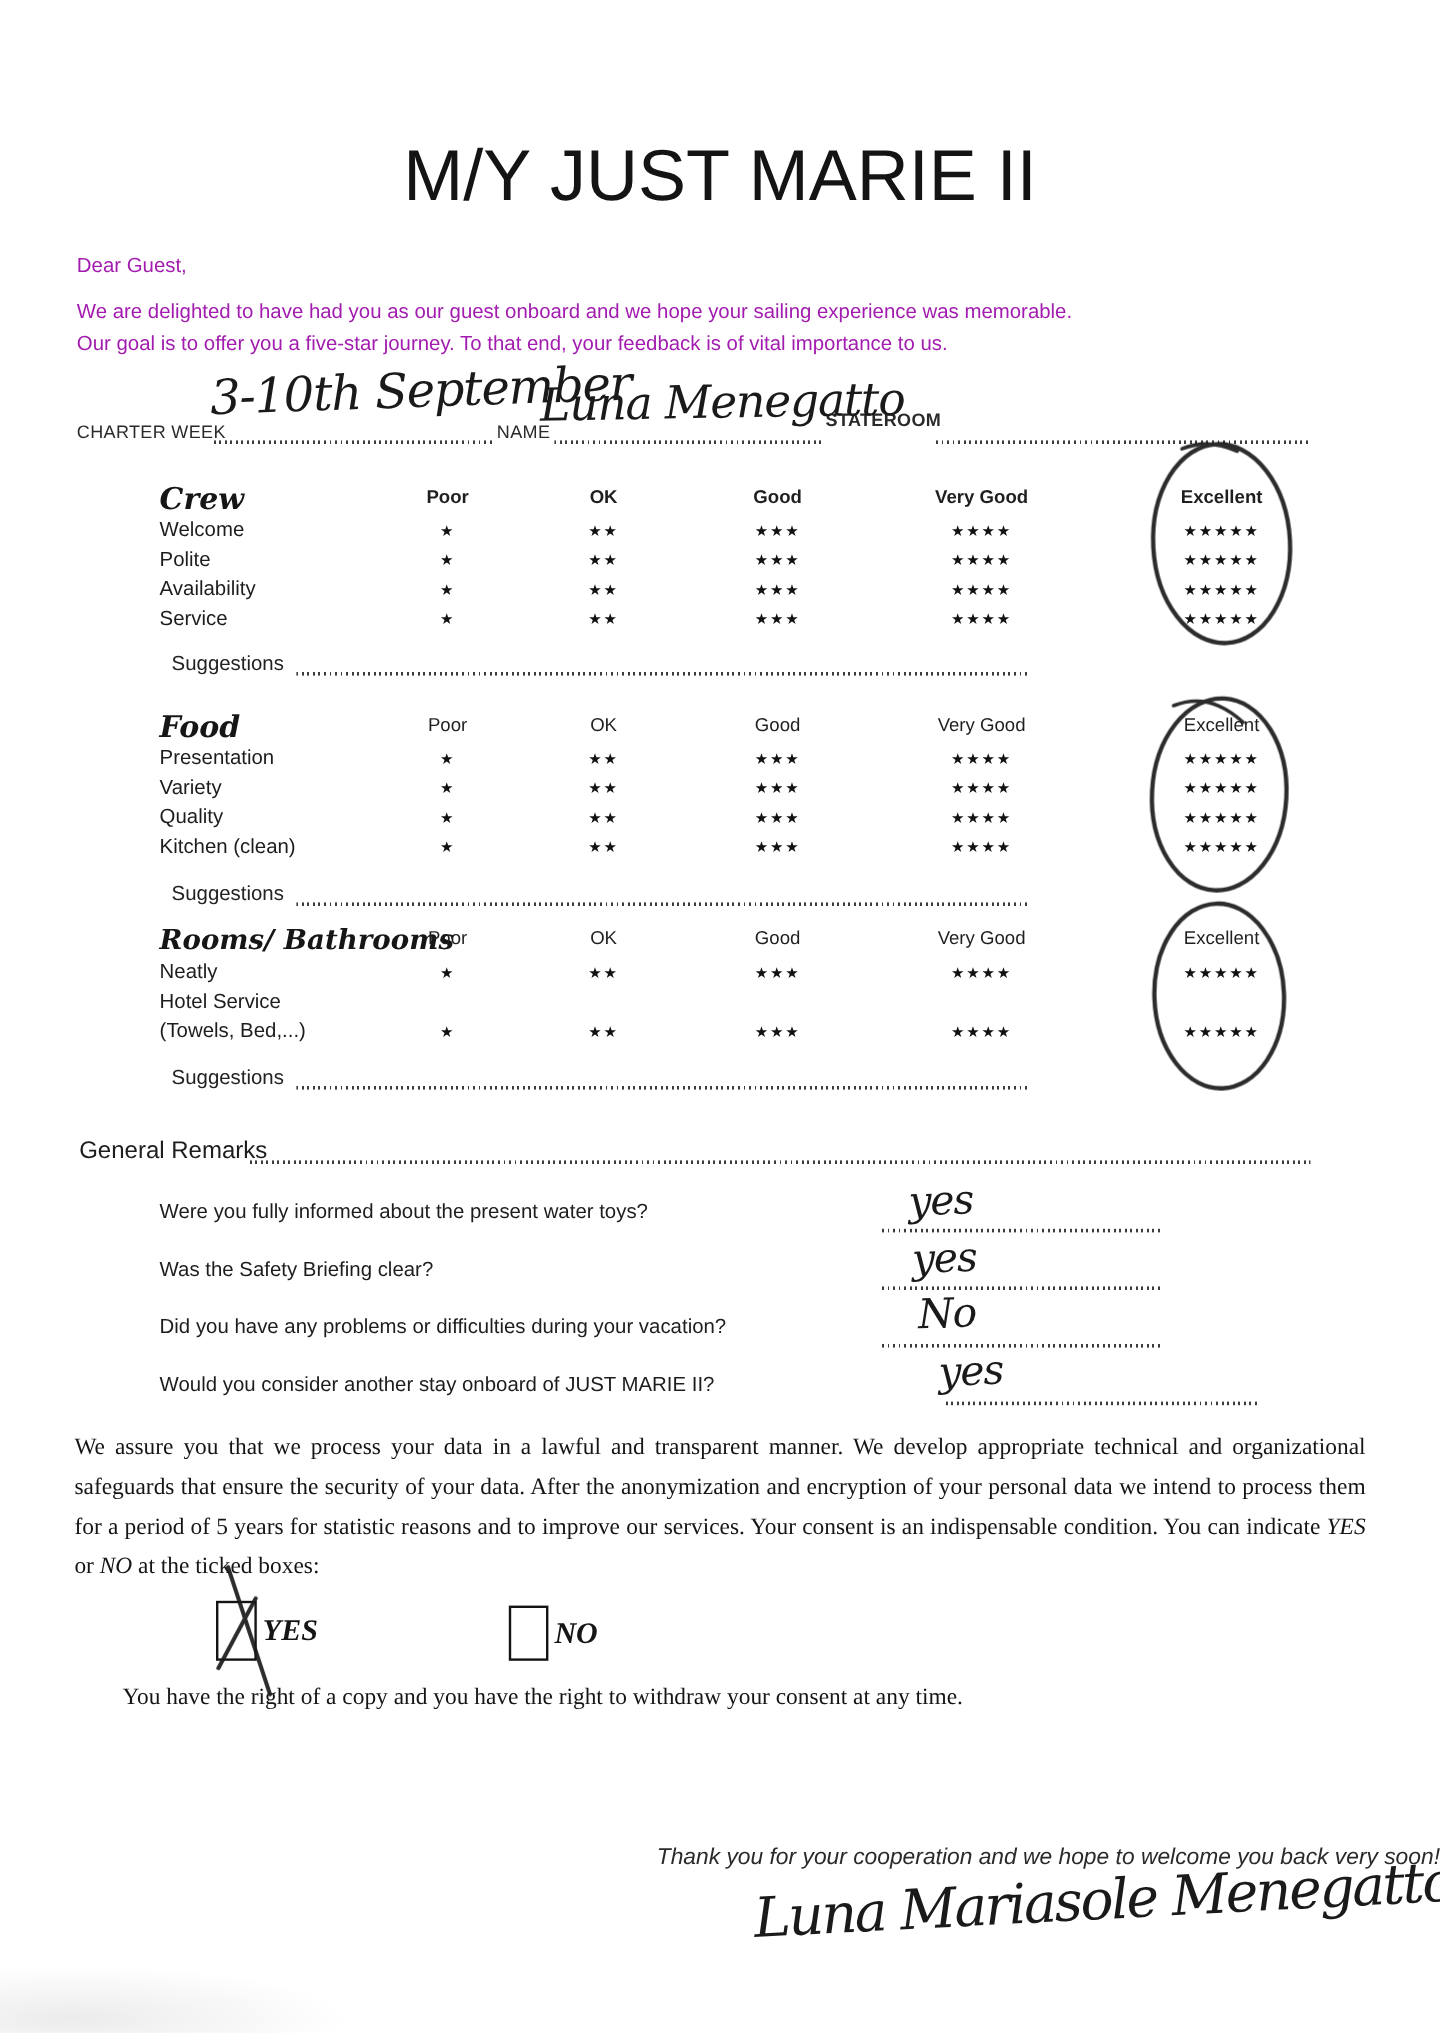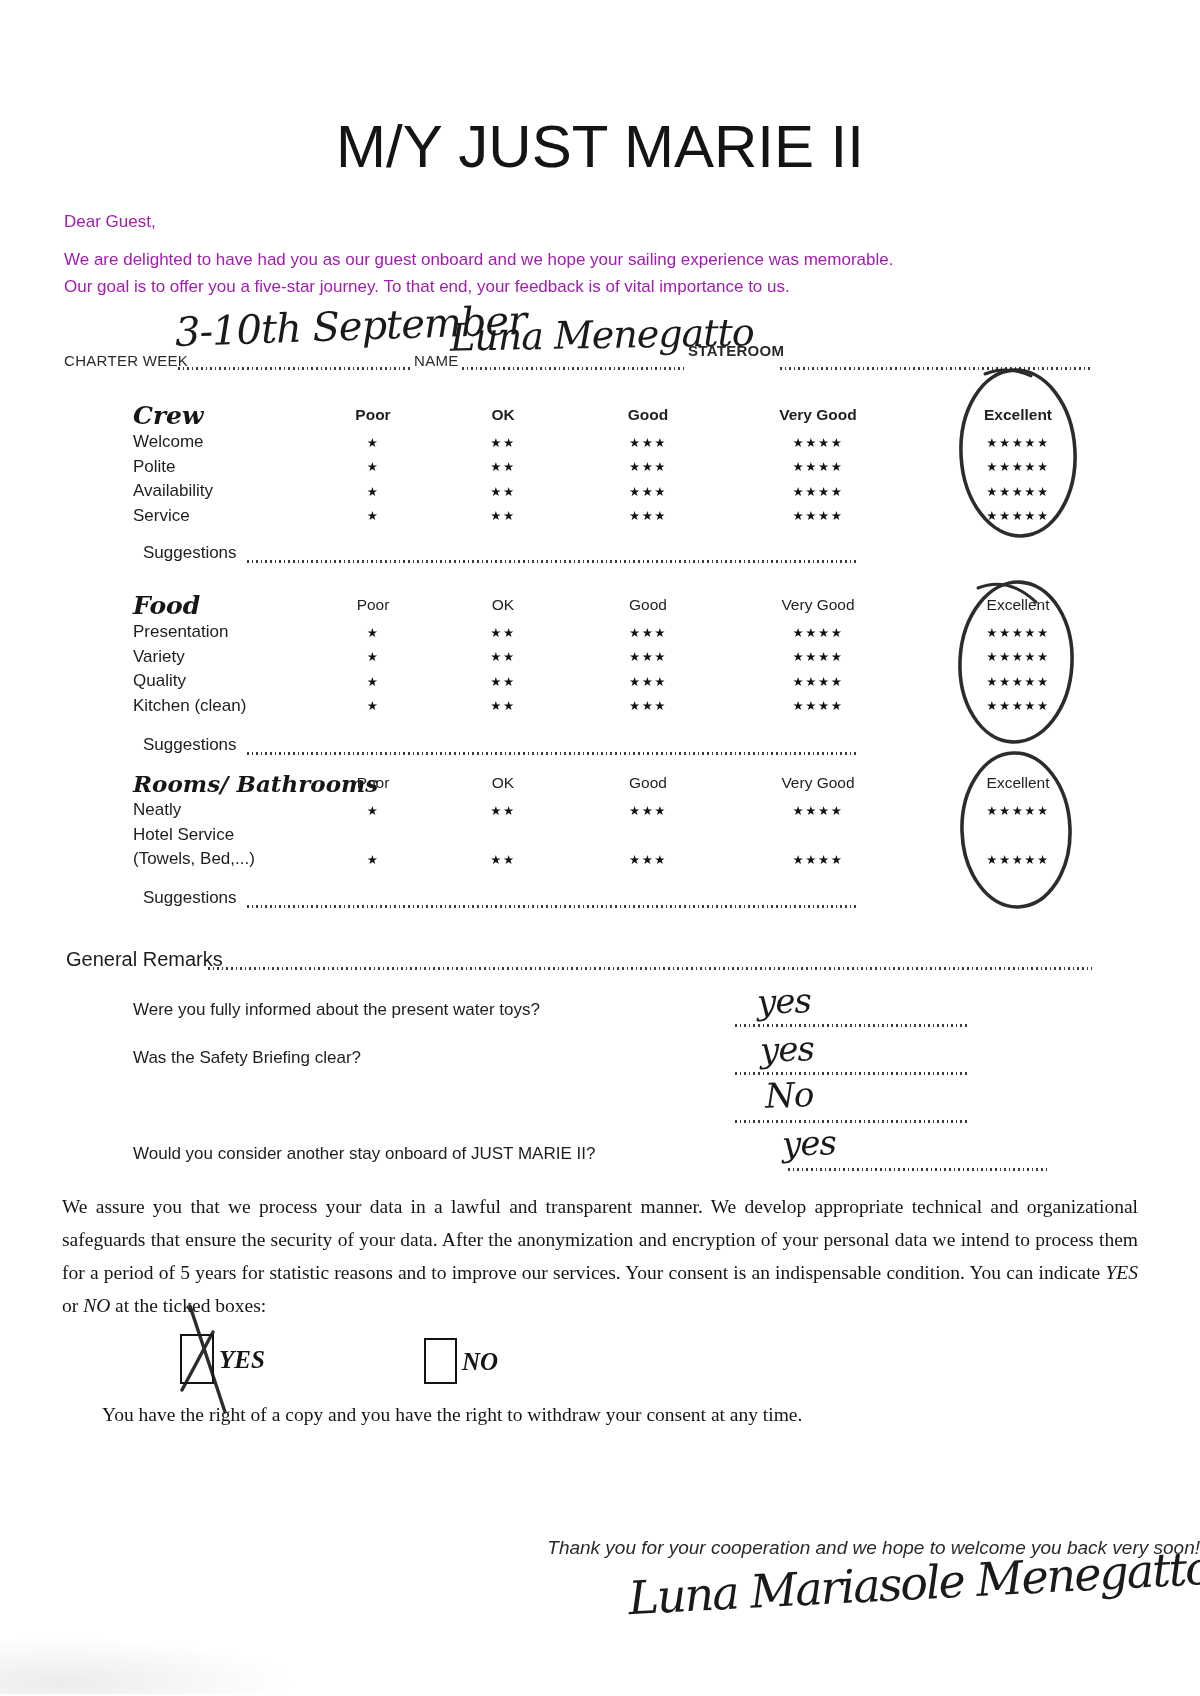--- a/index.html
+++ b/index.html
@@ -195,20 +195,21 @@
   <div class="abs dots" style="left:208px;top:967px;width:884px;"></div>
 
   <div class="abs question" style="left:133px;top:1000px;text-align:right;">Were you fully informed about the present water toys?</div>
   <div class="abs dots" style="left:735px;top:1024px;width:232px;"></div>
   <div class="abs hand hand-ans" style="left:757px;top:984px;">yes</div>
 
   <div class="abs question" style="left:133px;top:1048px;">Was the Safety Briefing clear?</div>
   <div class="abs dots" style="left:735px;top:1072px;width:232px;"></div>
   <div class="abs hand hand-ans" style="left:760px;top:1032px;">yes</div>
 
+  <div class="abs question" style="left:133px;top:1096px;">Did you have any problems or difficulties during your vacation?</div>
   <div class="abs dots" style="left:735px;top:1120px;width:232px;"></div>
   <div class="abs hand hand-ans" style="left:765px;top:1078px;">No</div>
 
   <div class="abs question" style="left:133px;top:1144px;">Would you consider another stay onboard of JUST MARIE II?</div>
   <div class="abs dots" style="left:788px;top:1168px;width:260px;"></div>
   <div class="abs hand hand-ans" style="left:782px;top:1126px;">yes</div>
 
   <div class="abs serif consent-par" style="left:62px;top:1190px;"><span>We assure you that we process your data in a lawful and transparent manner. We develop appropriate technical and organizational safeguards that ensure the security of your data. After the anonymization and encryption of your personal data we intend to process them for a period of 5 years for statistic reasons and to improve our services. Your consent is an indispensable condition. You can indicate </span><i>YES</i><span> or </span><i>NO</i><span> at the ticked boxes:</span></div>
 
   <div class="abs checkbox" style="left:180px;top:1334px;width:30px;height:46px;"></div>

